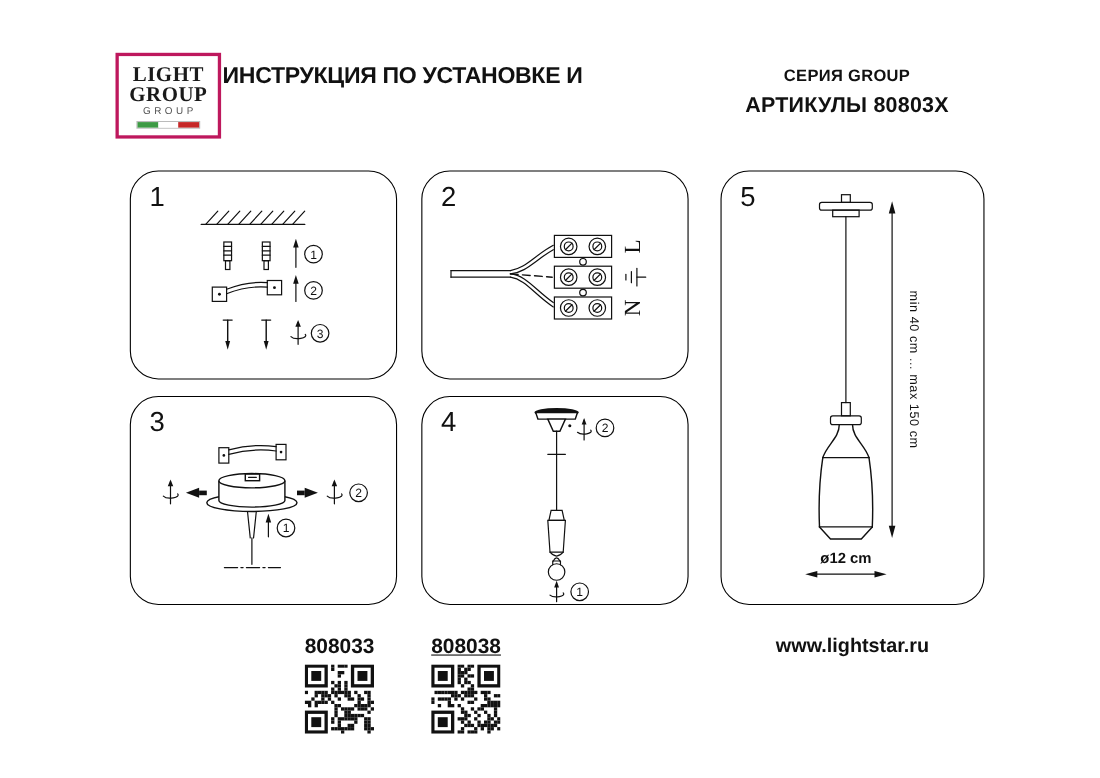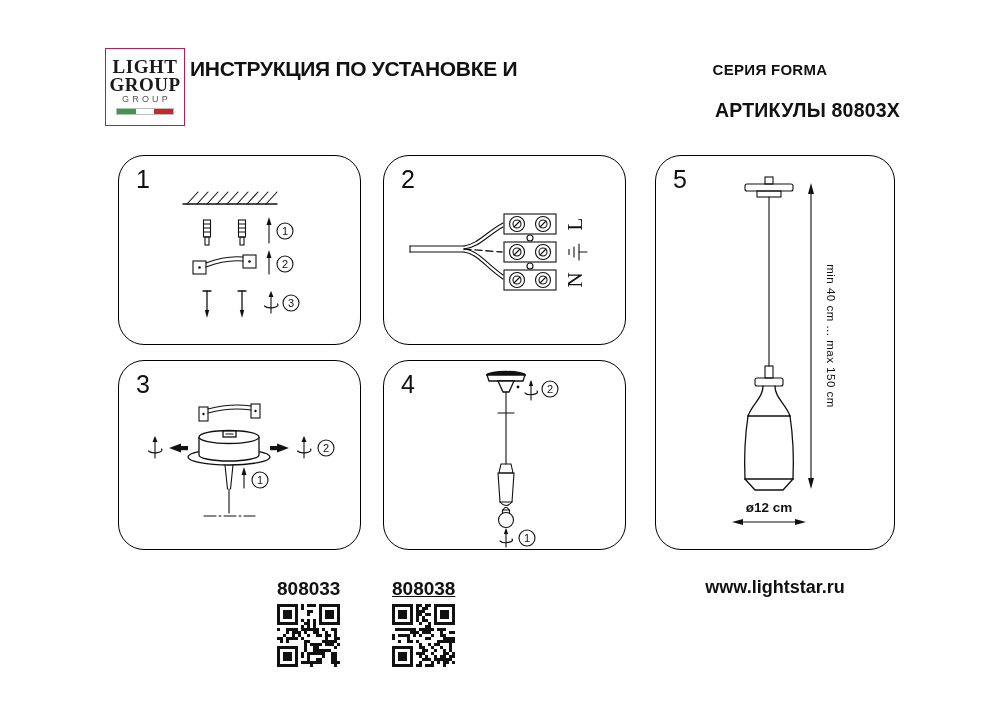--- a/index.html
+++ b/index.html
@@ -2,35 +2,35 @@
 <html><head>
 <meta charset="utf-8">
 <style>
   html,body{margin:0;padding:0;}
   body{
     width:1000px;height:707px;position:relative;background:#ffffff;
     font-family:"Liberation Sans",sans-serif;color:#111;overflow:hidden;
   }
   
   .logo-box{
-    position:absolute;left:105px;top:48px;width:80px;height:78px;
-    border:1px solid #be185d;background:#fff;text-align:center;box-sizing:border-box;
+    position:absolute;left:105px;top:48px;width:96px;height:78px;
+    border:3px solid #be185d;background:#fff;text-align:center;box-sizing:border-box;
   }
   .logo-word{font-family:"Liberation Serif",serif;font-weight:700;font-size:19px;line-height:18px;letter-spacing:.5px;color:#1a1a1a;}
   .logo-word.first{margin-top:9px;}
   .logo-group{font-size:9px;letter-spacing:3.2px;color:#555;margin-top:0;text-indent:3px;}
   .logo-flag{width:56px;height:5px;margin:4px auto 0;display:flex;border:1px solid #bbb;}
   .logo-flag span{flex:1;display:block;}
   .doc-title{
-    position:absolute;left:190px;top:57px;width:352px;text-align:left;
+    position:absolute;left:190px;top:57px;width:352px;text-align:center;
     font-weight:700;font-size:21px;line-height:23px;letter-spacing:-0.3px;white-space:nowrap;
   }
   .series-block{position:absolute;left:640px;top:61px;width:260px;text-align:center;}
   .series-line{font-weight:700;font-size:15px;letter-spacing:.3px;}
-  .articles-line{font-weight:700;font-size:19.5px;margin-top:21px;letter-spacing:.2px;text-align:right;}
+  .articles-line{font-weight:700;font-size:19.5px;margin-top:7px;letter-spacing:.2px;}
   
   .panel{position:absolute;border:1.6px solid #000;border-radius:26px;background:#fff;box-sizing:border-box;}
   #panel1{left:118px;top:155px;width:243px;height:190px;}
   #panel2{left:383px;top:155px;width:243px;height:190px;}
   #panel3{left:118px;top:360px;width:243px;height:190px;}
   #panel4{left:383px;top:360px;width:243px;height:190px;}
   #panel5{left:655px;top:155px;width:240px;height:395px;}
   .pnum{position:absolute;left:17px;top:9px;font-size:25px;font-weight:400;color:#111;}
   svg.illus{position:absolute;left:0;top:0;}
   svg .ln{stroke:#111;fill:none;stroke-width:1.3;stroke-linecap:round;}
@@ -60,21 +60,21 @@
     <span style="background:#ffffff"></span>
     <span style="background:#c62828"></span>
   </div>
 </div>
 
 <div class="doc-title">
   <div>ИНСТРУКЦИЯ ПО УСТАНОВКЕ И</div>
 </div>
 
 <div class="series-block">
-  <div class="series-line">СЕРИЯ FORMA</div>
+  <div class="series-line">СЕРИЯ GROUP</div>
   <div class="articles-line">АРТИКУЛЫ 80803X</div>
 </div>
 
 <div class="panel" id="panel1">
   <div class="pnum">1</div>
   <svg class="illus" width="240" height="187" viewBox="0 0 240 187">
     <g>
       <line class="ln" x1="64" y1="48" x2="158" y2="48"></line>
       <line class="ln2" x1="68" y1="48" x2="79" y2="36"></line>
         <line class="ln2" x1="78" y1="48" x2="89" y2="36"></line>

